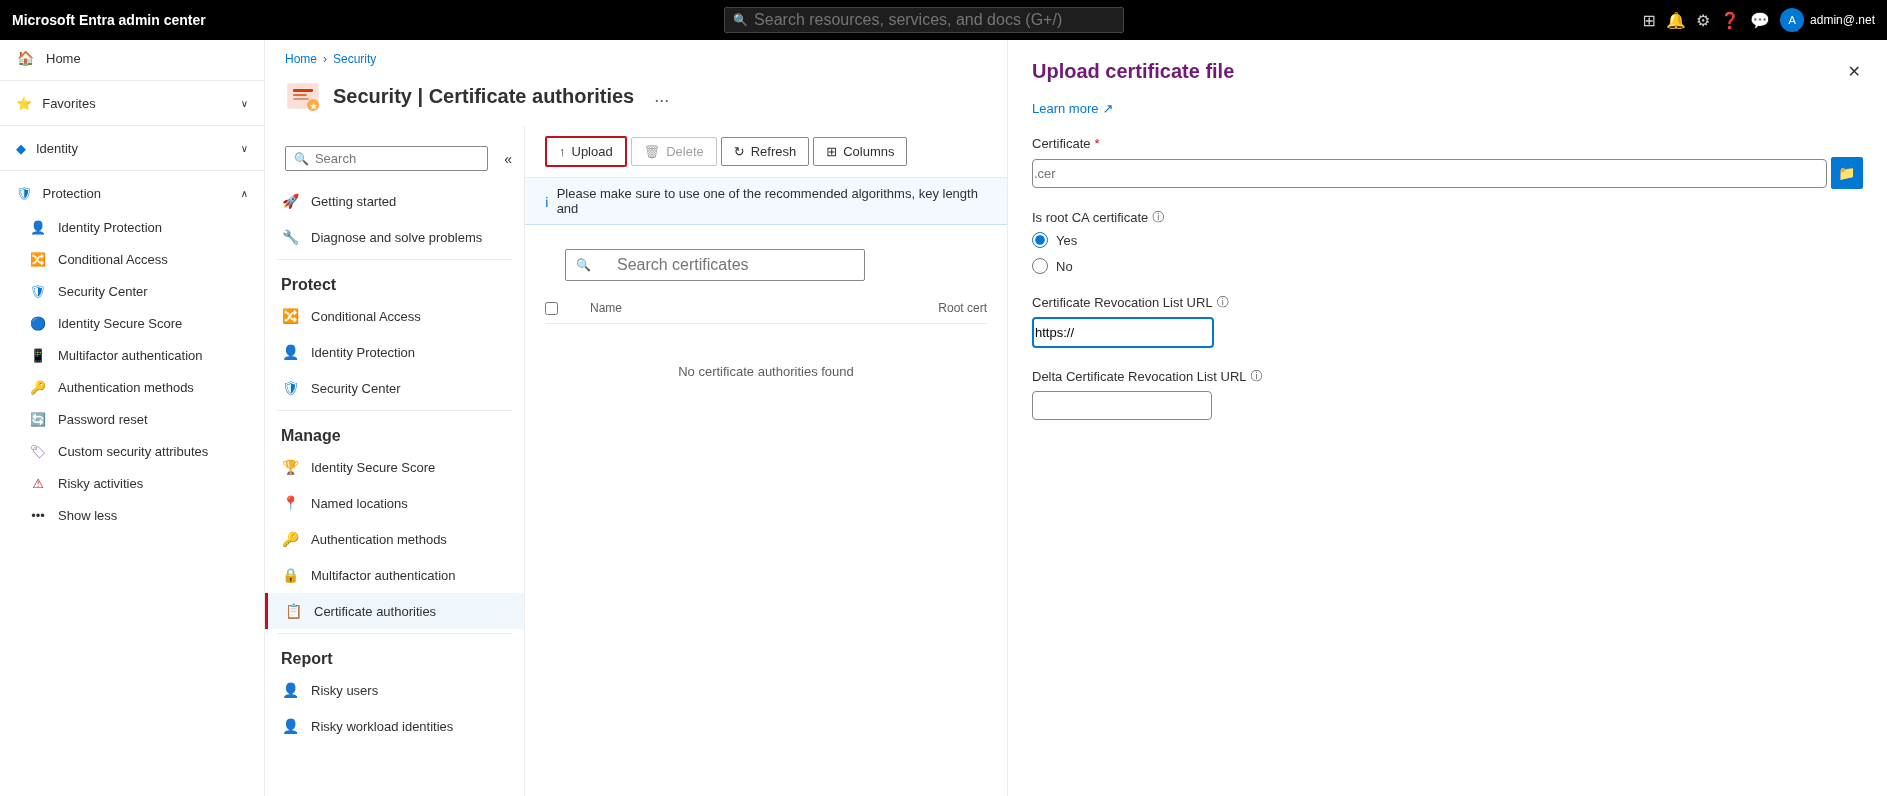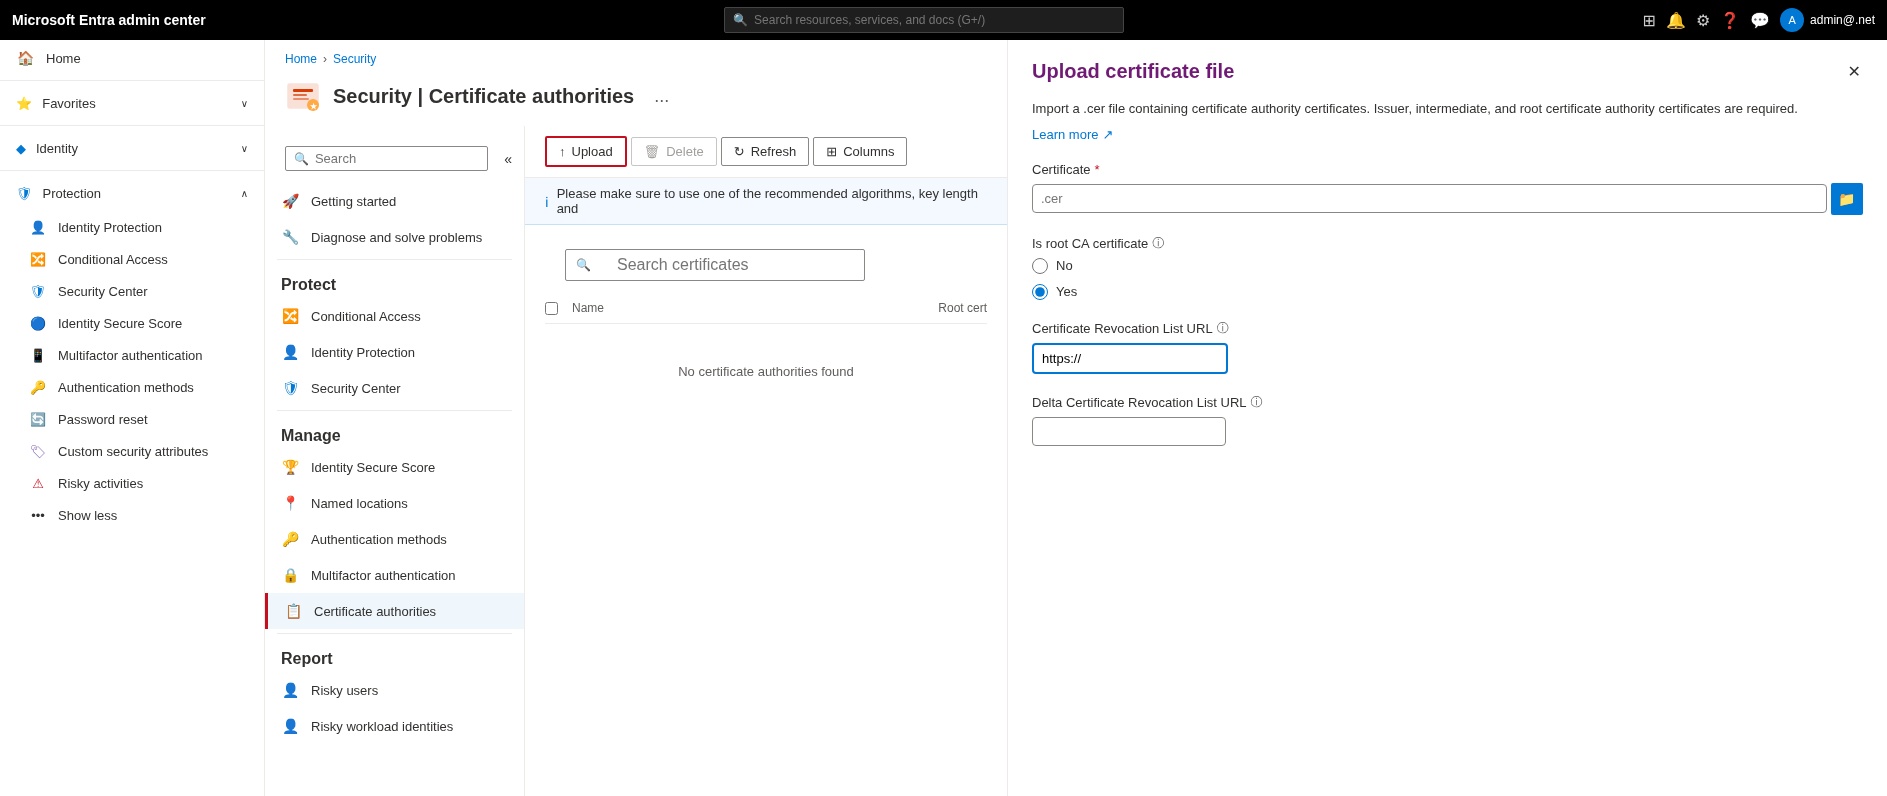--- a/index.html
+++ b/index.html
@@ -9,21 +9,21 @@
     .topbar {
       display: flex; align-items: center; background: #1a1a2e; height: 40px; padding: 0 12px; flex-shrink: 0;
       background: #000000;
     }
     .topbar-brand { color: #ffffff; font-size: 14px; font-weight: 600; margin-right: auto; white-space: nowrap; }
     .topbar-search {
       flex: 0 0 400px; display: flex; align-items: center; background: #1e1e1e; border: 1px solid #444;
       border-radius: 2px; padding: 0 8px; height: 26px; margin: 0 auto;
     }
     .topbar-search input {
-      background: transparent; border: none; outline: none; color: #5eead4; font-size: 12px; width: 100%;
+      background: transparent; border: none; outline: none; color: #5eead4; font-size: 16px; width: 100%;
     }
     .topbar-search .search-icon { color: #aaa; font-size: 12px; margin-right: 6px; }
     .topbar-icons { display: flex; align-items: center; gap: 10px; margin-left: auto; }
     .topbar-icon { color: #ccc; font-size: 16px; cursor: pointer; }
     .topbar-user { color: #fff; font-size: 12px; display: flex; align-items: center; gap: 6px; }
     .topbar-avatar { width: 24px; height: 24px; border-radius: 50%; background: #0078d4; display: flex; align-items: center; justify-content: center; color: #fff; font-size: 11px; }
 
     
     .main-layout { display: flex; flex: 1; overflow: hidden; }
 
@@ -99,41 +99,41 @@
       display: flex; align-items: center; gap: 8px; padding: 8px 20px; background: #f3f9ff;
       border-bottom: 1px solid #c7e0f4; font-size: 13px; color: #323130;
     }
     .info-icon { color: #0078d4; font-size: 14px; }
     .cert-search {
       display: flex; align-items: center; gap: 6px; margin: 12px 20px; padding: 6px 10px;
       border: 1px solid #8a8886; border-radius: 2px; background: #fff; width: 300px;
     }
     .cert-search input { border: none; outline: none; font-size: 16px; flex: 1; margin-left: 20px; }
     .cert-table { flex: 1; padding: 0 20px; }
-    .cert-table-header { display: flex; align-items: center; padding: 8px 0; border-bottom: 1px solid #edebe9; font-size: 12px; color: #605e5c; gap: 10px; }
+    .cert-table-header { display: flex; align-items: center; padding: 8px 0; border-bottom: 1px solid #edebe9; font-size: 12px; color: #605e5c; gap: 28px; }
     .cert-table-header input[type=checkbox] { margin-right: 4px; }
     .no-data { display: flex; align-items: center; justify-content: center; padding: 40px; font-size: 13px; color: #605e5c; }
 
     
     .right-panel {
       width: 880px; background: #ffffff; border-left: 1px solid #edebe9; flex-shrink: 0;
       overflow-y: auto; padding: 20px 24px;
     }
     .right-panel-header { display: flex; align-items: flex-start; justify-content: space-between; margin-bottom: 16px; }
     .right-panel-title { font-size: 20px; font-weight: 600; color: #701a75; }
     .close-btn { background: none; border: none; cursor: pointer; font-size: 16px; color: #323130; padding: 2px; }
     .right-panel-desc { font-size: 13px; color: #323130; line-height: 1.5; margin-bottom: 6px; }
     .right-panel-link { color: #0078d4; font-size: 13px; text-decoration: none; display: inline-flex; align-items: center; gap: 4px; margin-bottom: 20px; }
     .form-group { margin-bottom: 20px; }
     .form-label { font-size: 13px; color: #323130; margin-bottom: 6px; display: flex; align-items: center; gap: 4px; }
     .form-label .required { color: #c50f1f; }
     .form-label .info-icon-sm { color: #605e5c; font-size: 12px; }
     .form-input-row { display: flex; align-items: center; gap: 4px; }
     .form-input {
-      flex: 1; padding: 6px 8px; border: 1px solid #8a8886; border-radius: 4px;
+      flex: 1; padding: 6px 1px; border: 1px solid #8a8886; border-radius: 4px;
       font-size: 13px; outline: none;
     }
     .form-input.active-input { border-color: #0078d4; border-width: 2px; }
     .file-btn {
       width: 32px; height: 32px; background: #0078d4; border: none; cursor: pointer;
       display: flex; align-items: center; justify-content: center; color: #fff; font-size: 14px; border-radius: 2px;
     }
     .radio-group { display: flex; flex-direction: column; gap: 10px; margin-top: 6px; }
     .radio-item { display: flex; align-items: center; gap: 8px; font-size: 13px; color: #323130; cursor: pointer; }
     .radio-item input[type=radio] { accent-color: #0078d4; width: 16px; height: 16px; }
@@ -381,21 +381,20 @@
         </div>
       </div>
     </div>
 
     <div class="right-panel">
       <div class="right-panel-header">
         <span class="right-panel-title">Upload certificate file</span>
         <button class="close-btn">✕</button>
       </div>
 
-      <p class="right-panel-desc">Import a .cer file containing certificate authority certificates. Issuer, intermediate, and root certificate authority certificates are required.</p>
       <a href="#" class="right-panel-link">
         <span>Learn more</span>
         <span>↗</span>
       </a>
 
       <div class="form-group">
         <div class="form-label">
           <span>Certificate</span>
           <span class="required">*</span>
         </div>
@@ -407,26 +406,26 @@
         </div>
       </div>
 
       <div class="form-group">
         <div class="form-label">
           <span>Is root CA certificate</span>
           <span class="info-icon-sm">ⓘ</span>
         </div>
         <div class="radio-group">
           <label class="radio-item">
+            <input type="radio" name="isRootCA" checked="" style="">
+            <span>Yes</span>
+          </label>
+          <label class="radio-item">
             <input type="radio" name="isRootCA" style="">
             <span>No</span>
-          </label>
-          <label class="radio-item">
-            <input type="radio" name="isRootCA" checked="" style="">
-            <span>Yes</span>
           </label>
         </div>
       </div>
 
       <div class="form-group">
         <div class="form-label">
           <span>Certificate Revocation List URL</span>
           <span class="info-icon-sm">ⓘ</span>
         </div>
         <input type="text" class="form-input active-input" value="https://" placeholder="https://" style="">

